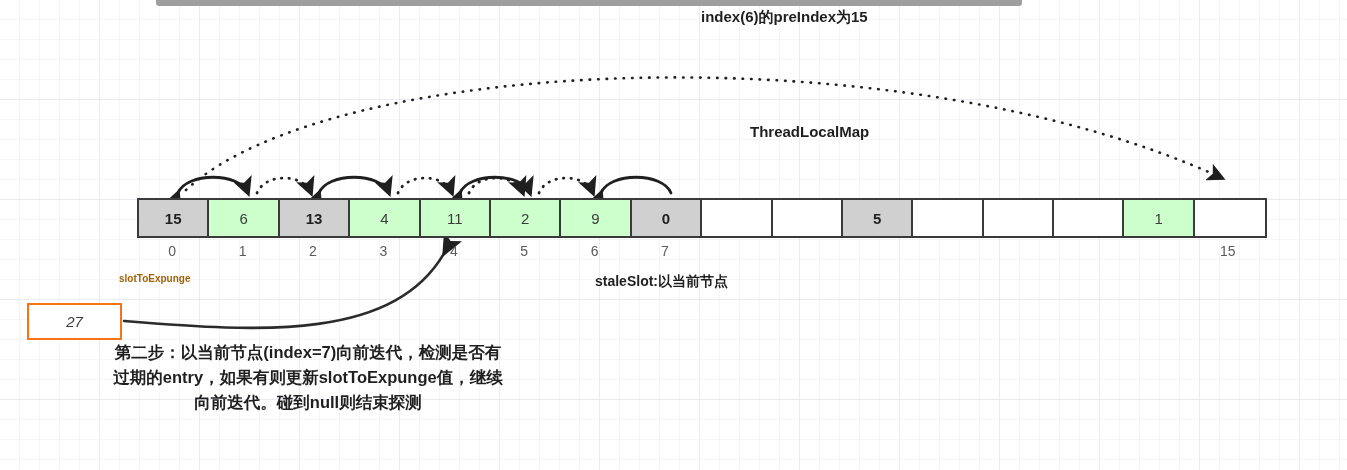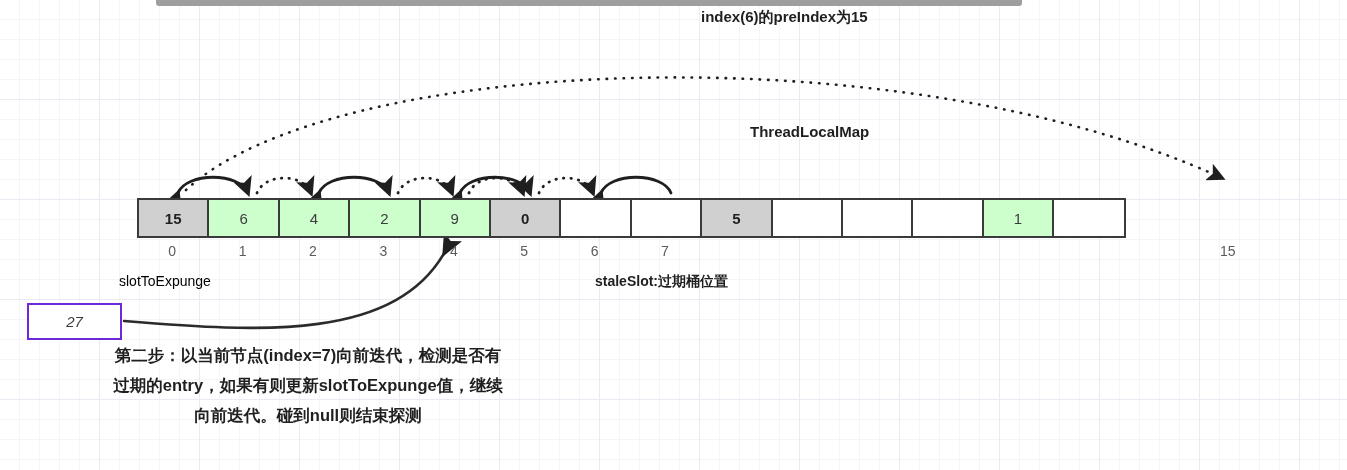--- a/index.html
+++ b/index.html
@@ -27,21 +27,21 @@
     background:#9e9e9e;border-radius:0 0 3px 3px;
   }
   .lbl{position:absolute;white-space:nowrap;}
   #title-top{
     left:701px;top:8px;font-size:15px;font-weight:bold;color:#1f1f1f;
   }
   #tlm-label{
     left:750px;top:123px;font-size:15px;font-weight:bold;color:#1f1f1f;text-align:center;
   }
   #ste-label{
-    left:119px;top:273px;font-size:14px;font-weight:normal;color:#000000;
+    left:119px;top:273px;font-size:10px;font-weight:bold;color:#a16207;
   }
   #ss-label{
     left:595px;top:273px;font-size:14px;font-weight:bold;color:#1f1f1f;
   }
   
   #array{
     position:absolute;left:137px;top:198px;height:40px;
     display:flex;border:2px solid #3a3a3a;box-sizing:border-box;
   }
   .cell{
@@ -56,29 +56,29 @@
   .cell.white{background:#ffffff;}
   
   #ticks{position:absolute;left:137px;top:243px;width:1126px;height:22px;}
   .tick{
     position:absolute;width:70.4px;text-align:center;
     font-size:14px;color:#5b5b5b;
   }
   
   #box27{
     position:absolute;left:27px;top:303px;width:95px;height:37px;
-    border:2px solid #6d28d9;background:#fff;box-sizing:border-box;
+    border:2px solid #f97316;background:#fff;box-sizing:border-box;
     display:flex;align-items:center;justify-content:center;
     font-size:15px;color:#3c3c3c;font-style:italic;
   }
   
   #caption{
     position:absolute;left:113px;top:340px;width:390px;
     text-align:center;font-size:16.5px;font-weight:bold;
-    line-height:30px;color:#1f1f1f;
+    line-height:25px;color:#1f1f1f;
   }
   svg.overlay{position:absolute;left:0;top:0;width:1347px;height:470px;pointer-events:none;}
 </style>
 </head>
 <body>
 
 <div id="grid"></div>
 <div id="topbar"></div>
 
 <div class="lbl" id="title-top">index(6)的preIndex为15</div>
@@ -113,21 +113,23 @@
   </g>
 
   <g>
     <path d="M124,321 C 260,332 398,342 447,248" fill="none" stroke="#2b2b2b" stroke-width="2.6" stroke-linecap="round" marker-end="url(#ahL)"></path>
   </g>
 </svg>
 
 <div id="array">
   <div class="cell gray">15</div>
   <div class="cell green">6</div>
+  <div class="cell gray">13</div>
   <div class="cell green">4</div>
+  <div class="cell green">11</div>
   <div class="cell green">2</div>
   <div class="cell green">9</div>
   <div class="cell gray">0</div>
   <div class="cell white"></div>
   <div class="cell white"></div>
   <div class="cell gray">5</div>
   <div class="cell white"></div>
   <div class="cell white"></div>
   <div class="cell white"></div>
   <div class="cell green">1</div>
@@ -140,17 +142,17 @@
   <div class="tick" style="left:140.8px">2</div>
   <div class="tick" style="left:211.2px">3</div>
   <div class="tick" style="left:281.6px">4</div>
   <div class="tick" style="left:352px">5</div>
   <div class="tick" style="left:422.4px">6</div>
   <div class="tick" style="left:492.8px">7</div>
   <div class="tick" style="left:1055.6px">15</div>
 </div>
 
 <div class="lbl" id="ste-label">slotToExpunge</div>
-<div class="lbl" id="ss-label">staleSlot:过期桶位置</div>
+<div class="lbl" id="ss-label">staleSlot:以当前节点</div>
 
 <div id="box27">27</div>
 
 <div id="caption">第二步：以当前节点(index=7)向前迭代，检测是否有过期的entry，如果有则更新slotToExpunge值，继续向前迭代。碰到null则结束探测</div>
 
 </body></html>

